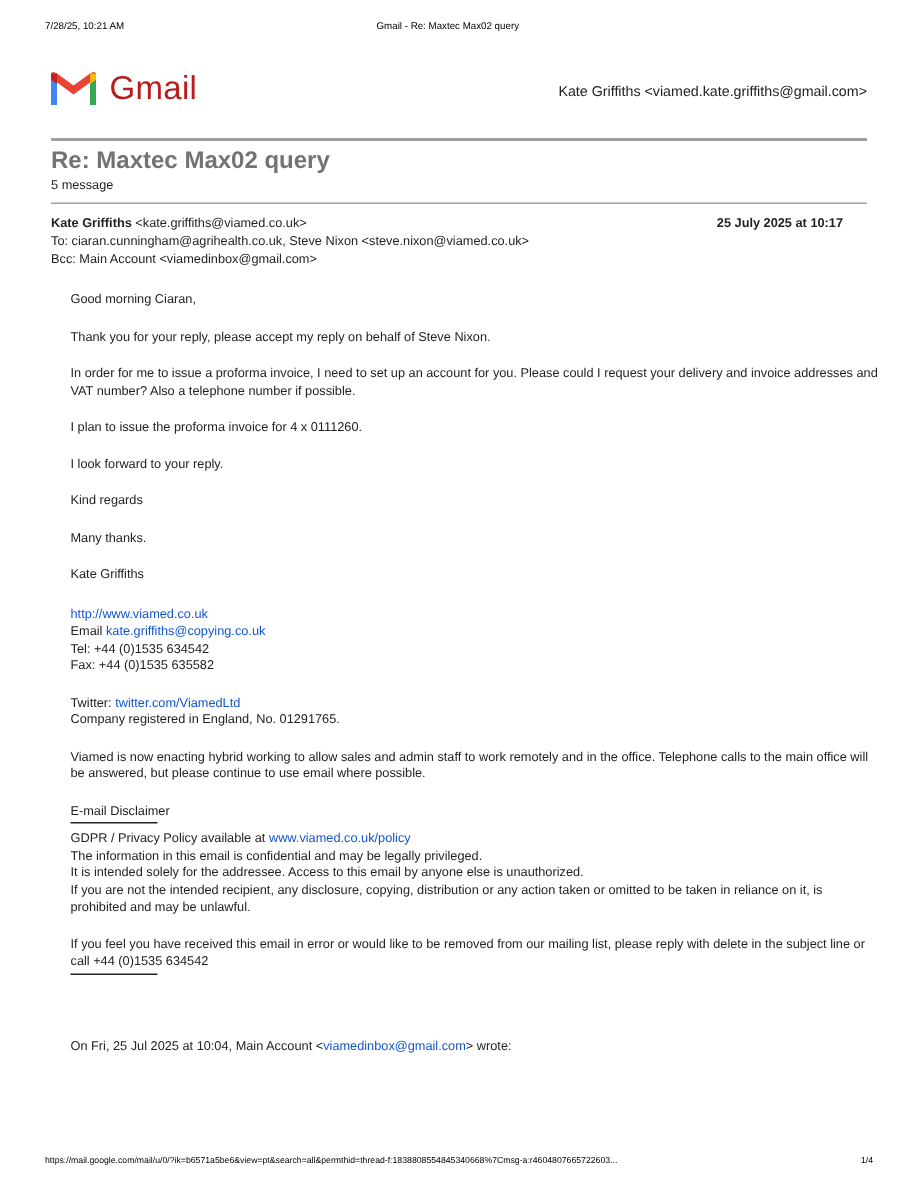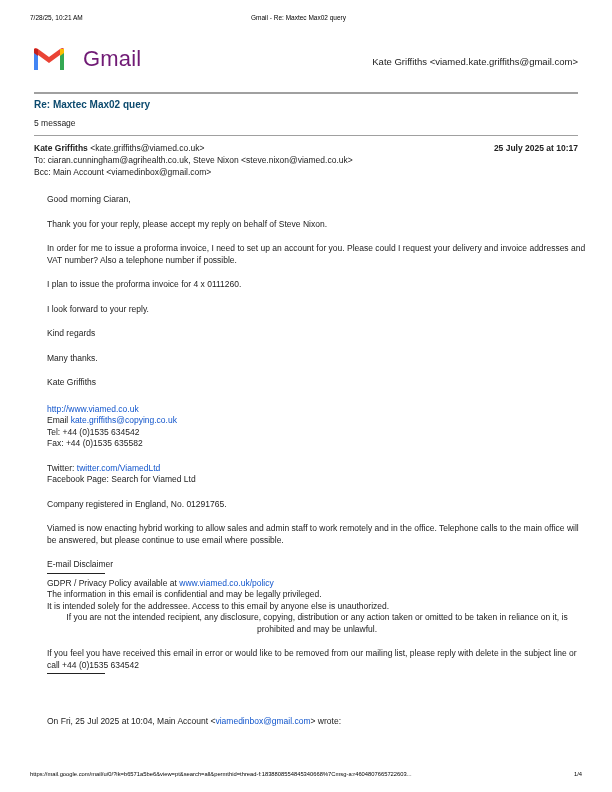--- a/index.html
+++ b/index.html
@@ -5,29 +5,29 @@
   html, body { margin: 0; padding: 0; background: #ffffff; }
   body {
     width: 612px; height: 792px; position: relative; overflow: hidden;
     font-family: "Liberation Sans", "DejaVu Sans", sans-serif; color: #222222;
   }
   .print-header { position: absolute; top: 14px; left: 0; width: 612px; font-size: 6.5px; color: #000; }
   .print-header .date { position: absolute; left: 30px; }
   .print-header .title { position: absolute; left: 251px; }
   .logo { position: absolute; left: 32px; top: 46px; display: flex; align-items: center; }
   .logo svg { width: 34px; height: 26px; }
-  .logo .word { font-size: 22px; color: #701a75; margin-left: 17px; letter-spacing: 0.2px; text-align: right; }
+  .logo .word { font-size: 22px; color: #b91c1c; margin-left: 7px; letter-spacing: 0.2px; text-align: right; }
   .account { position: absolute; right: 34px; top: 56px; font-size: 9.5px; font-weight: normal; color: #222; }
   .rule-thick { position: absolute; left: 34px; width: 544px; height: 2px; background: #a0a0a0; }
   .rule-thin { position: absolute; left: 34px; width: 544px; height: 1px; background: #a0a0a0; }
-  .subject { position: absolute; left: 34px; top: 99px; font-size: 10px; font-weight: bold; color: #0c4a6e; }
+  .subject { position: absolute; left: 34px; top: 99px; font-size: 16px; font-weight: bold; color: #737373; }
   .msgcount { position: absolute; left: 34px; top: 118px; font-size: 8.5px; color: #222; }
   .meta { position: absolute; left: 34px; top: 142px; width: 544px; font-size: 8.5px; line-height: 12px; color: #222; }
   .meta .from b { font-weight: bold; }
-  .meta .date { position: absolute; right: 0; top: 0; font-weight: bold; }
+  .meta .date { position: absolute; right: 16px; top: 0; font-weight: bold; }
   .body { position: absolute; left: 47px; top: 194px; width: 540px; font-size: 8.5px; line-height: 11.5px; color: #222; }
   .body p { margin: 0 0 13px 0; }
   .body .sig { margin: 0; }
   a, .link { color: #1155cc; text-decoration: none; }
   .short-rule { width: 58px; height: 1px; background: #222; margin: 2px 0 4px 0; }
   .footer { position: absolute; top: 771px; left: 0; width: 612px; font-size: 5.8px; color: #000; }
   .footer .url { position: absolute; left: 30px; white-space: nowrap; }
   .footer .page { position: absolute; right: 30px; }
 </style>
 </head>
@@ -76,29 +76,28 @@
   <p>Kind regards</p>
   <p>Many thanks.</p>
   <p style="margin-bottom:15px;">Kate Griffiths</p>
 
   <div>
     <div class="sig"><a class="link">http://www.viamed.co.uk</a></div>
     <div class="sig"><span>Email </span><a class="link">kate.griffiths@copying.co.uk</a></div>
     <div class="sig">Tel: +44 (0)1535 634542</div>
     <div class="sig" style="margin-bottom:13px;">Fax: +44 (0)1535 635582</div>
     <div class="sig"><span>Twitter: </span><a class="link">twitter.com/ViamedLtd</a></div>
-    <div class="sig" style="margin-bottom:13px;">Facebook Page: Search for Viamed Ltd</div>
     <p>Company registered in England, No. 01291765.</p>
     <p>Viamed is now enacting hybrid working to allow sales and admin staff to work remotely and in the office. Telephone calls to the main office will be answered, but please continue to use email where possible.</p>
     <div class="sig">E-mail Disclaimer</div>
     <div class="short-rule"></div>
     <div class="sig"><span>GDPR / Privacy Policy available at </span><a class="link">www.viamed.co.uk/policy</a></div>
     <div class="sig">The information in this email is confidential and may be legally privileged.</div>
     <div class="sig">It is intended solely for the addressee. Access to this email by anyone else is unauthorized.</div>
-    <div class="sig" style="margin-bottom:13px;text-align:center;">If you are not the intended recipient, any disclosure, copying, distribution or any action taken or omitted to be taken in reliance on it, is prohibited and may be unlawful.</div>
+    <div class="sig" style="margin-bottom:13px;">If you are not the intended recipient, any disclosure, copying, distribution or any action taken or omitted to be taken in reliance on it, is prohibited and may be unlawful.</div>
     <div class="sig">If you feel you have received this email in error or would like to be removed from our mailing list, please reply with delete in the subject line or call +44 (0)1535 634542</div>
     <div class="short-rule" style="margin-bottom:42px;"></div>
   </div>
 
   <div class="sig">
     <span>On Fri, 25 Jul 2025 at 10:04, Main Account &lt;</span><a class="link">viamedinbox@gmail.com</a><span>&gt; wrote:</span>
   </div>
 </div>
 
 <div class="footer">

